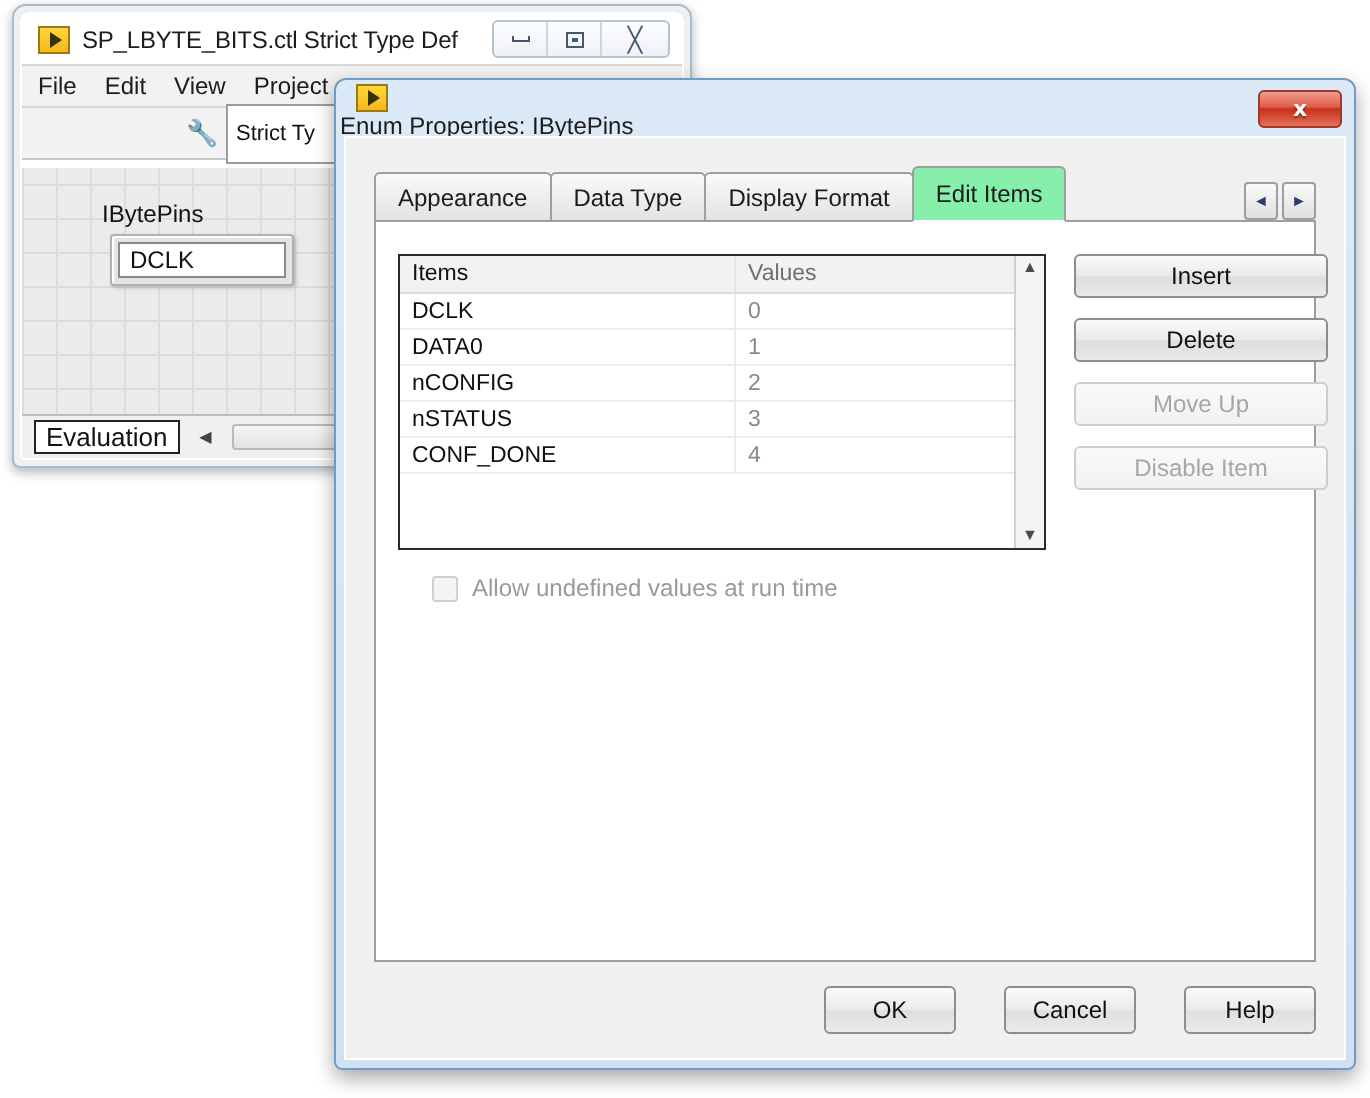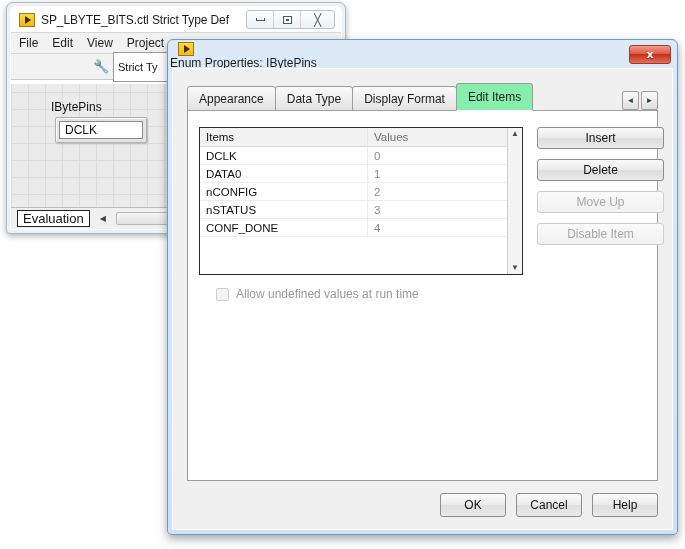--- a/index.html
+++ b/index.html
@@ -268,21 +268,21 @@
   }
   .chk-box {
     width: 13px; height: 13px; background: #f4f4f4;
     border: 1px solid #cfcfcf; border-radius: 2px;
   }
   .chk-label { font-size: 12px; color: #9a9a9a; }
 
   
   .dlg-foot {
     position: absolute; right: 14px; bottom: 12px;
-    display: flex; gap: 10px;
+    display: flex; gap: 24px;
   }
   .foot-btn {
     width: 66px; height: 24px; border-radius: 3px;
     background: linear-gradient(180deg,#fbfbfb 0%,#ebebeb 48%,#dfdfdf 52%,#eaeaea 100%);
     border: 1px solid #8d8d8d;
     display: flex; align-items: center; justify-content: center;
     font-size: 12px; color: #111;
   }
 </style>
 </head>

